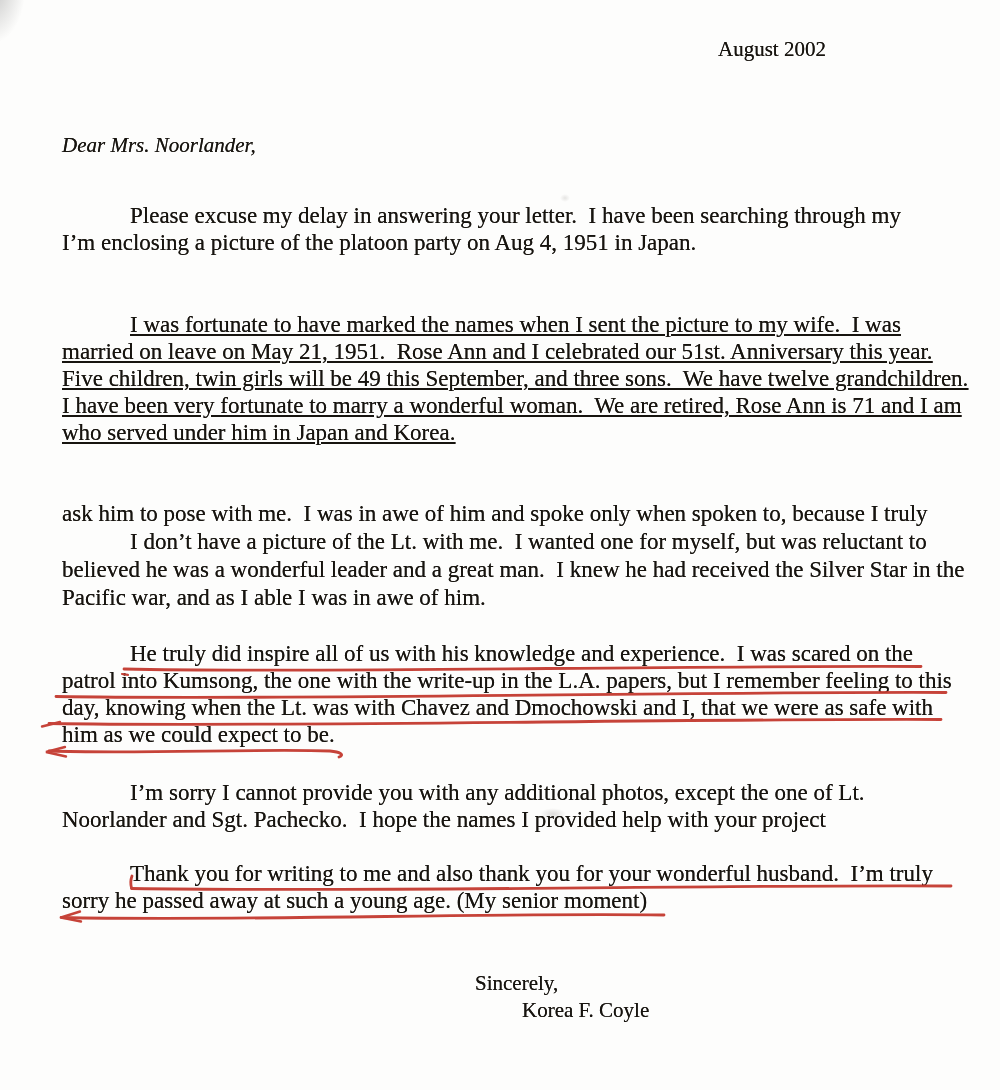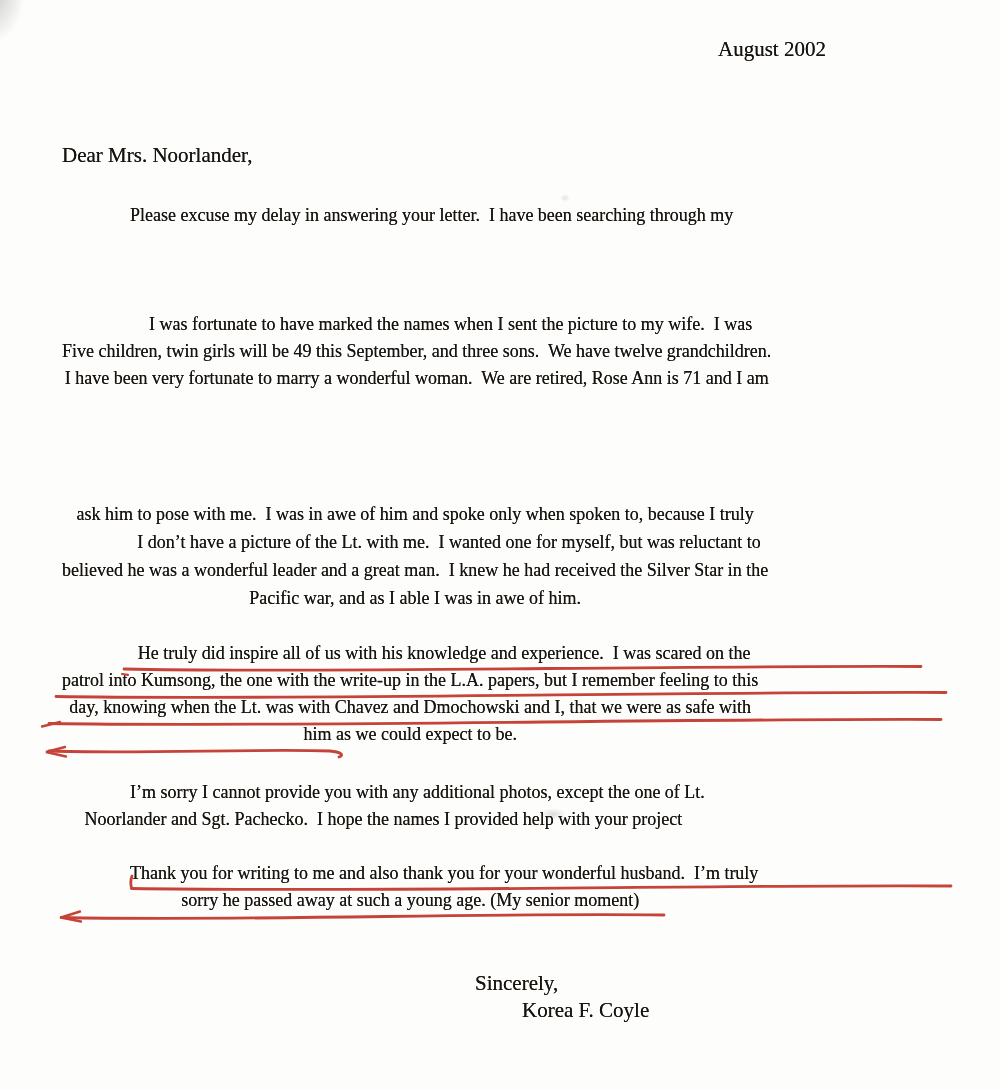--- a/index.html
+++ b/index.html
@@ -8,22 +8,22 @@
     width:1000px; height:1090px;
     margin:0 auto;
     background:#fdfdfc;
     overflow:hidden;
     font-family:"Liberation Serif","DejaVu Serif",serif;
     color:#17140f;
   }
   .txt { position:absolute; font-size:21px; line-height:27px;
          text-shadow:0 0 0.6px rgba(25,20,15,0.85); }
   .para { position:absolute; left:62px; }
-  .line { white-space:pre; font-size:18px; line-height:27px; height:27px;
-          text-shadow:0 0 0.6px rgba(25,20,15,0.85);text-align:center; }
+  .line { white-space:pre; font-size:23px; line-height:27px; height:27px;
+          text-shadow:0 0 0.6px rgba(25,20,15,0.85); }
   .line.indent { padding-left:68px; }
   .marks { position:absolute; left:0; top:0; pointer-events:none; }
   .smudge { position:absolute; border-radius:50%; pointer-events:none; }
   .smudge-a { left:540px; top:808px; width:26px; height:12px;
               background:radial-gradient(ellipse at center, rgba(110,105,100,0.22), rgba(110,105,100,0) 70%); }
   .smudge-b { left:560px; top:194px; width:10px; height:8px;
               background:radial-gradient(ellipse at center, rgba(120,115,110,0.18), rgba(120,115,110,0) 70%); }
   .corner-tl { position:absolute; left:0; top:0; width:26px; height:44px; pointer-events:none;
               background:radial-gradient(ellipse at -30% -30%, rgba(90,90,90,0.35), rgba(90,90,90,0) 70%); }
 </style>
@@ -31,30 +31,33 @@
 <body>
 
 <div class="page">
 
   <div class="corner-tl"></div>
   <div class="smudge smudge-a"></div>
   <div class="smudge smudge-b"></div>
 
   <div class="txt" style="left:718px; top:36px;">August 2002</div>
 
-  <div class="txt" style="left:62px; top:142px;">Dear Mrs. Noorlander,</div>
+  <div class="txt" style="left:62px; top:132px;font-style:italic;">Dear Mrs. Noorlander,</div>
 
   <div class="para" style="top:202px;">
     <div class="line indent">Please excuse my delay in answering your letter.  I have been searching through my</div>
+    <div class="line">I’m enclosing a picture of the platoon party on Aug 4, 1951 in Japan.</div>
   </div>
 
-  <div class="para" style="top:311px;">
+  <div class="para" style="top:311px;text-decoration:underline;">
     <div class="line indent">I was fortunate to have marked the names when I sent the picture to my wife.  I was</div>
+    <div class="line">married on leave on May 21, 1951.  Rose Ann and I celebrated our 51st. Anniversary this year.</div>
     <div class="line">Five children, twin girls will be 49 this September, and three sons.  We have twelve grandchildren.</div>
     <div class="line">I have been very fortunate to marry a wonderful woman.  We are retired, Rose Ann is 71 and I am</div>
+    <div class="line">who served under him in Japan and Korea.</div>
   </div>
 
   <div class="para" style="top:500px; line-height:28px;">
     <div class="line" style="line-height:28px; height:28px;">ask him to pose with me.  I was in awe of him and spoke only when spoken to, because I truly</div>
     <div class="line indent" style="line-height:28px; height:28px;">I don’t have a picture of the Lt. with me.  I wanted one for myself, but was reluctant to</div>
     <div class="line" style="line-height:28px; height:28px;">believed he was a wonderful leader and a great man.  I knew he had received the Silver Star in the</div>
     <div class="line" style="line-height:28px; height:28px;">Pacific war, and as I able I was in awe of him.</div>
   </div>
 
   <div class="para" style="top:640px;">

